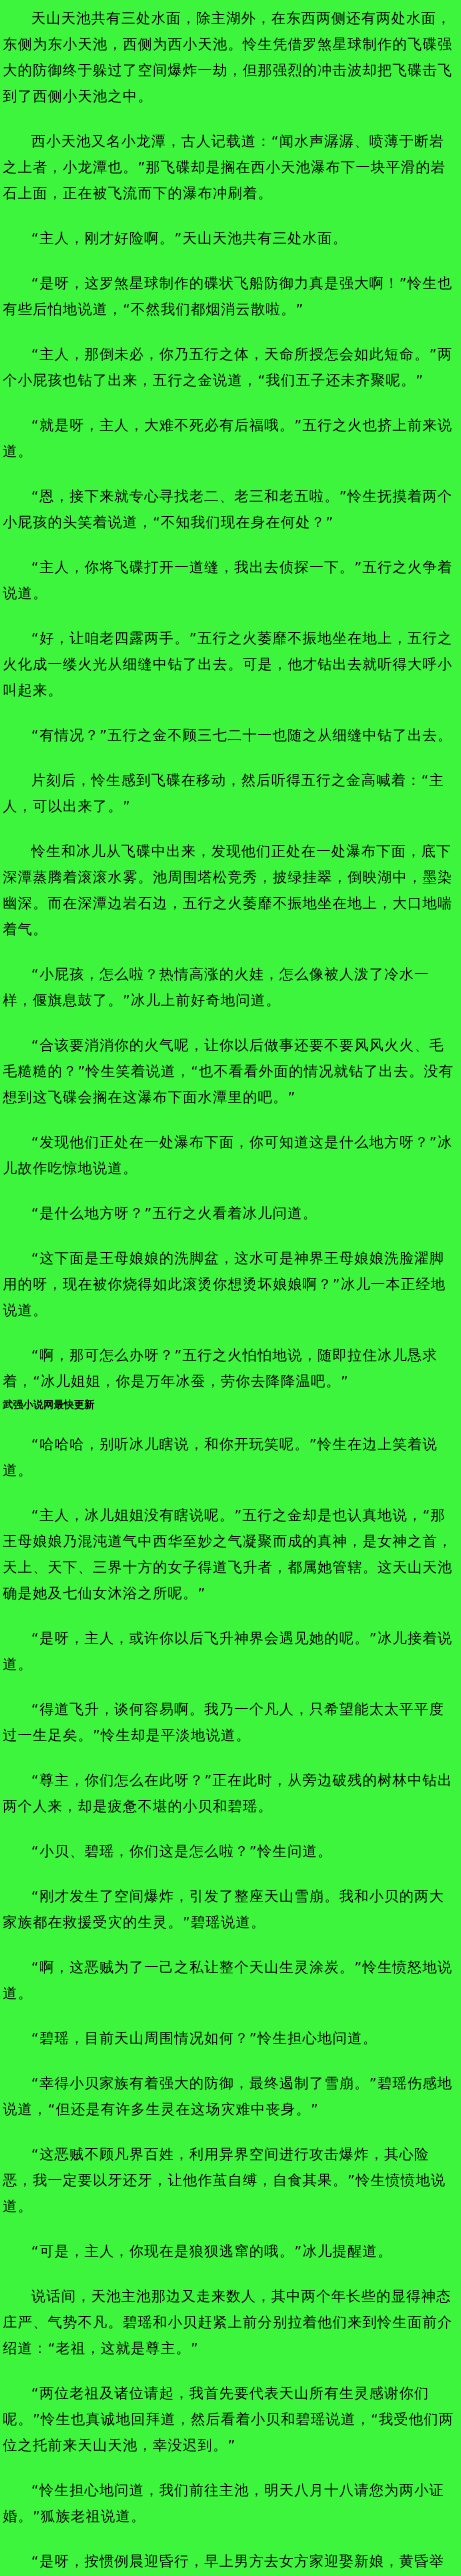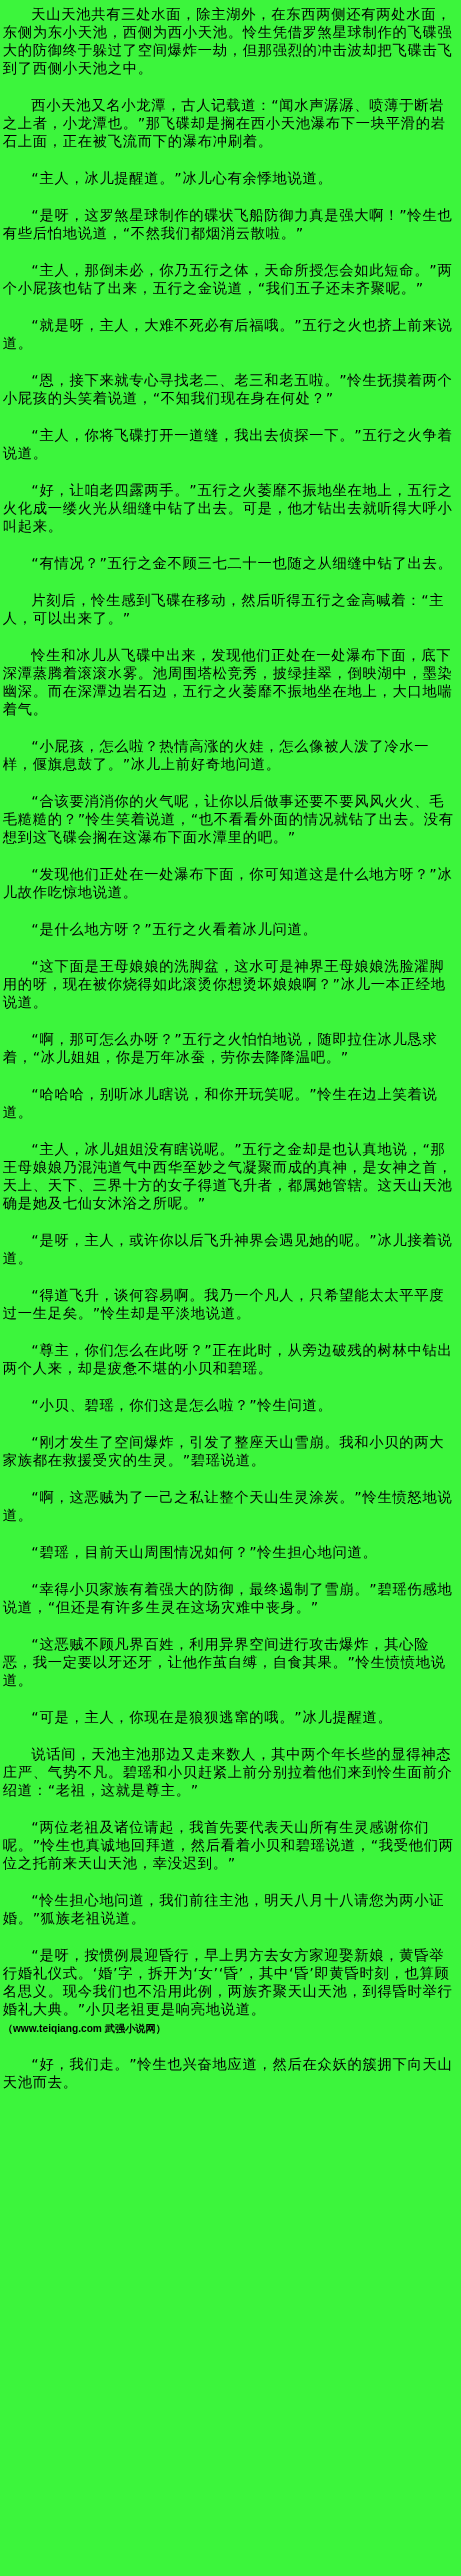--- a/index.html
+++ b/index.html
@@ -11,21 +11,21 @@
     min-height: 2576px;
     background: #3cf53c;
     color: #000000;
     font-family: "DejaVu Sans", sans-serif;
   }
   .content {
     padding: 2.7px 8.1px 27px 2.7px;
   }
   p.paragraph {
     font-size: 14.3px;
-    line-height: 18px;
+    line-height: 26px;
     margin: 19px 0;
     text-indent: 2em;
     letter-spacing: 0.7px;
     font-family: "DejaVu Sans", "DejaVu Serif", sans-serif;
     word-break: break-all;
   }
   p.paragraph:first-child {
     margin-top: 2.7px;
   }
   p.watermark {
@@ -36,36 +36,37 @@
     letter-spacing: 0;
     font-family: "Liberation Sans", sans-serif;
   }
 </style>
 </head>
 <body style="background: rgb(60, 245, 60); color: rgb(0, 0, 0);">
 
 <div class="content">
     <p class="paragraph">天山天池共有三处水面，除主湖外，在东西两侧还有两处水面，东侧为东小天池，西侧为西小天池。怜生凭借罗煞星球制作的飞碟强大的防御终于躲过了空间爆炸一劫，但那强烈的冲击波却把飞碟击飞到了西侧小天池之中。</p>
     <p class="paragraph">西小天池又名小龙潭，古人记载道：“闻水声潺潺、喷薄于断岩之上者，小龙潭也。”那飞碟却是搁在西小天池瀑布下一块平滑的岩石上面，正在被飞流而下的瀑布冲刷着。</p>
-    <p class="paragraph">“主人，冰儿提醒道。”冰儿心有余悸地说道。</p>
+    <p class="paragraph">“主人，刚才好险啊。”天山天池共有三处水面。</p>
     <p class="paragraph">“是呀，这罗煞星球制作的碟状飞船防御力真是强大啊！”怜生也有些后怕地说道，“不然我们都烟消云散啦。”</p>
     <p class="paragraph">“主人，那倒未必，你乃五行之体，天命所授怎会如此短命。”两个小屁孩也钻了出来，五行之金说道，“我们五子还未齐聚呢。”</p>
     <p class="paragraph">“就是呀，主人，大难不死必有后福哦。”五行之火也挤上前来说道。</p>
     <p class="paragraph">“恩，接下来就专心寻找老二、老三和老五啦。”怜生抚摸着两个小屁孩的头笑着说道，“不知我们现在身在何处？”</p>
     <p class="paragraph">“主人，你将飞碟打开一道缝，我出去侦探一下。”五行之火争着说道。</p>
     <p class="paragraph">“好，让咱老四露两手。”五行之火萎靡不振地坐在地上，五行之火化成一缕火光从细缝中钻了出去。可是，他才钻出去就听得大呼小叫起来。</p>
     <p class="paragraph">“有情况？”五行之金不顾三七二十一也随之从细缝中钻了出去。</p>
     <p class="paragraph">片刻后，怜生感到飞碟在移动，然后听得五行之金高喊着：“主人，可以出来了。”</p>
     <p class="paragraph">怜生和冰儿从飞碟中出来，发现他们正处在一处瀑布下面，底下深潭蒸腾着滚滚水雾。池周围塔松竞秀，披绿挂翠，倒映湖中，墨染幽深。而在深潭边岩石边，五行之火萎靡不振地坐在地上，大口地喘着气。</p>
     <p class="paragraph">“小屁孩，怎么啦？热情高涨的火娃，怎么像被人泼了冷水一样，偃旗息鼓了。”冰儿上前好奇地问道。</p>
     <p class="paragraph">“合该要消消你的火气呢，让你以后做事还要不要风风火火、毛毛糙糙的？”怜生笑着说道，“也不看看外面的情况就钻了出去。没有想到这飞碟会搁在这瀑布下面水潭里的吧。”</p>
     <p class="paragraph">“发现他们正处在一处瀑布下面，你可知道这是什么地方呀？”冰儿故作吃惊地说道。</p>
     <p class="paragraph">“是什么地方呀？”五行之火看着冰儿问道。</p>
     <p class="paragraph">“这下面是王母娘娘的洗脚盆，这水可是神界王母娘娘洗脸濯脚用的呀，现在被你烧得如此滚烫你想烫坏娘娘啊？”冰儿一本正经地说道。</p>
     <p class="paragraph">“啊，那可怎么办呀？”五行之火怕怕地说，随即拉住冰儿恳求着，“冰儿姐姐，你是万年冰蚕，劳你去降降温吧。”</p>
+    <p class="watermark">武强小说网最快更新</p>
     <p class="paragraph">“哈哈哈，别听冰儿瞎说，和你开玩笑呢。”怜生在边上笑着说道。</p>
     <p class="paragraph">“主人，冰儿姐姐没有瞎说呢。”五行之金却是也认真地说，“那王母娘娘乃混沌道气中西华至妙之气凝聚而成的真神，是女神之首，天上、天下、三界十方的女子得道飞升者，都属她管辖。这天山天池确是她及七仙女沐浴之所呢。”</p>
     <p class="paragraph">“是呀，主人，或许你以后飞升神界会遇见她的呢。”冰儿接着说道。</p>
     <p class="paragraph">“得道飞升，谈何容易啊。我乃一个凡人，只希望能太太平平度过一生足矣。”怜生却是平淡地说道。</p>
     <p class="paragraph">“尊主，你们怎么在此呀？”正在此时，从旁边破残的树林中钻出两个人来，却是疲惫不堪的小贝和碧瑶。</p>
     <p class="paragraph">“小贝、碧瑶，你们这是怎么啦？”怜生问道。</p>
     <p class="paragraph">“刚才发生了空间爆炸，引发了整座天山雪崩。我和小贝的两大家族都在救援受灾的生灵。”碧瑶说道。</p>
     <p class="paragraph">“啊，这恶贼为了一己之私让整个天山生灵涂炭。”怜生愤怒地说道。</p>
     <p class="paragraph">“碧瑶，目前天山周围情况如何？”怜生担心地问道。</p>
     <p class="paragraph">“幸得小贝家族有着强大的防御，最终遏制了雪崩。”碧瑶伤感地说道，“但还是有许多生灵在这场灾难中丧身。”</p>

